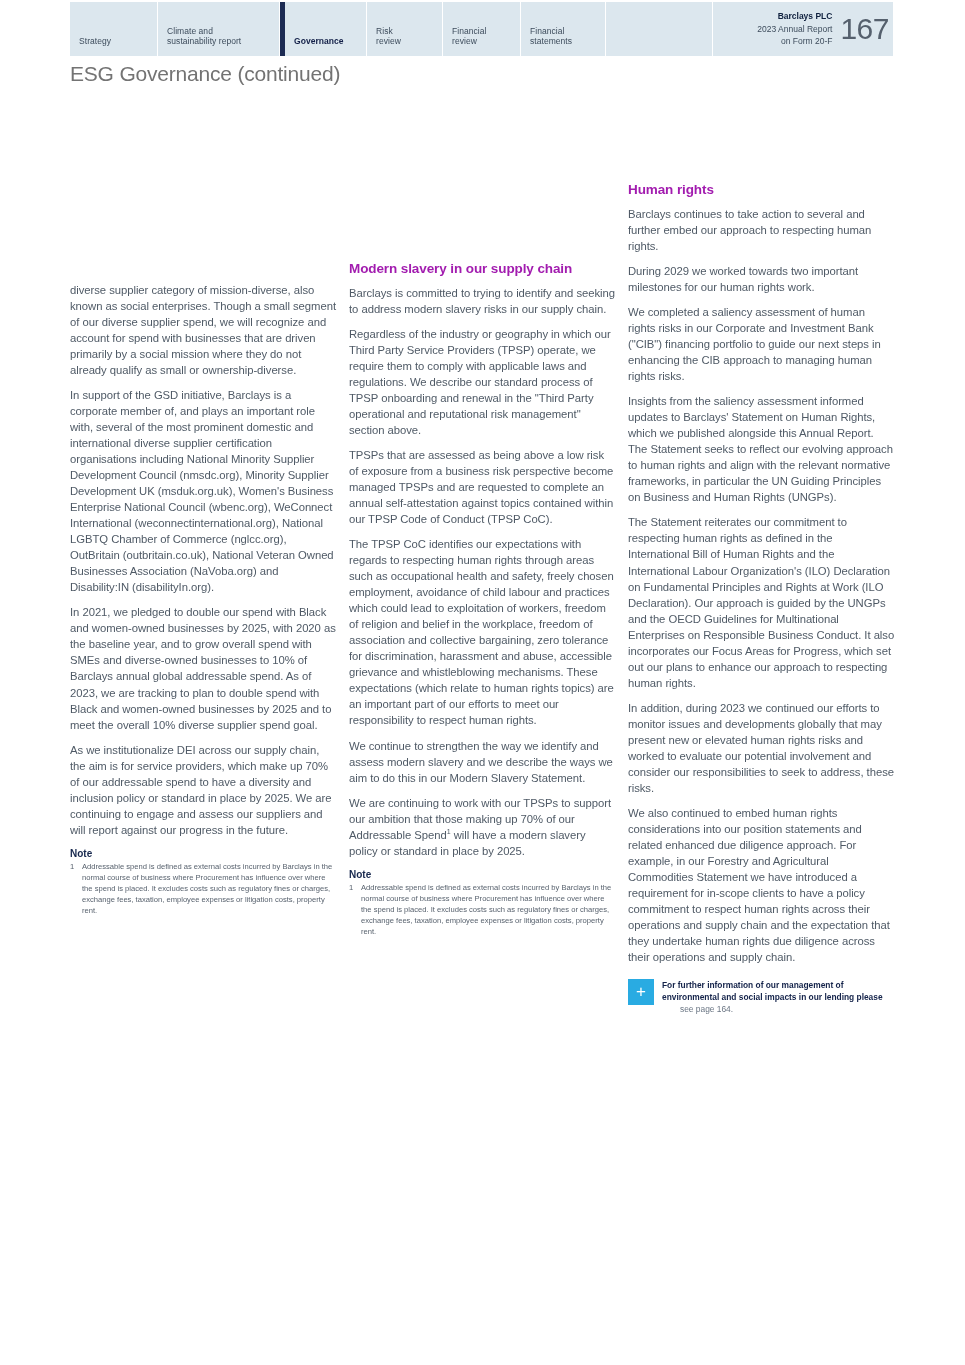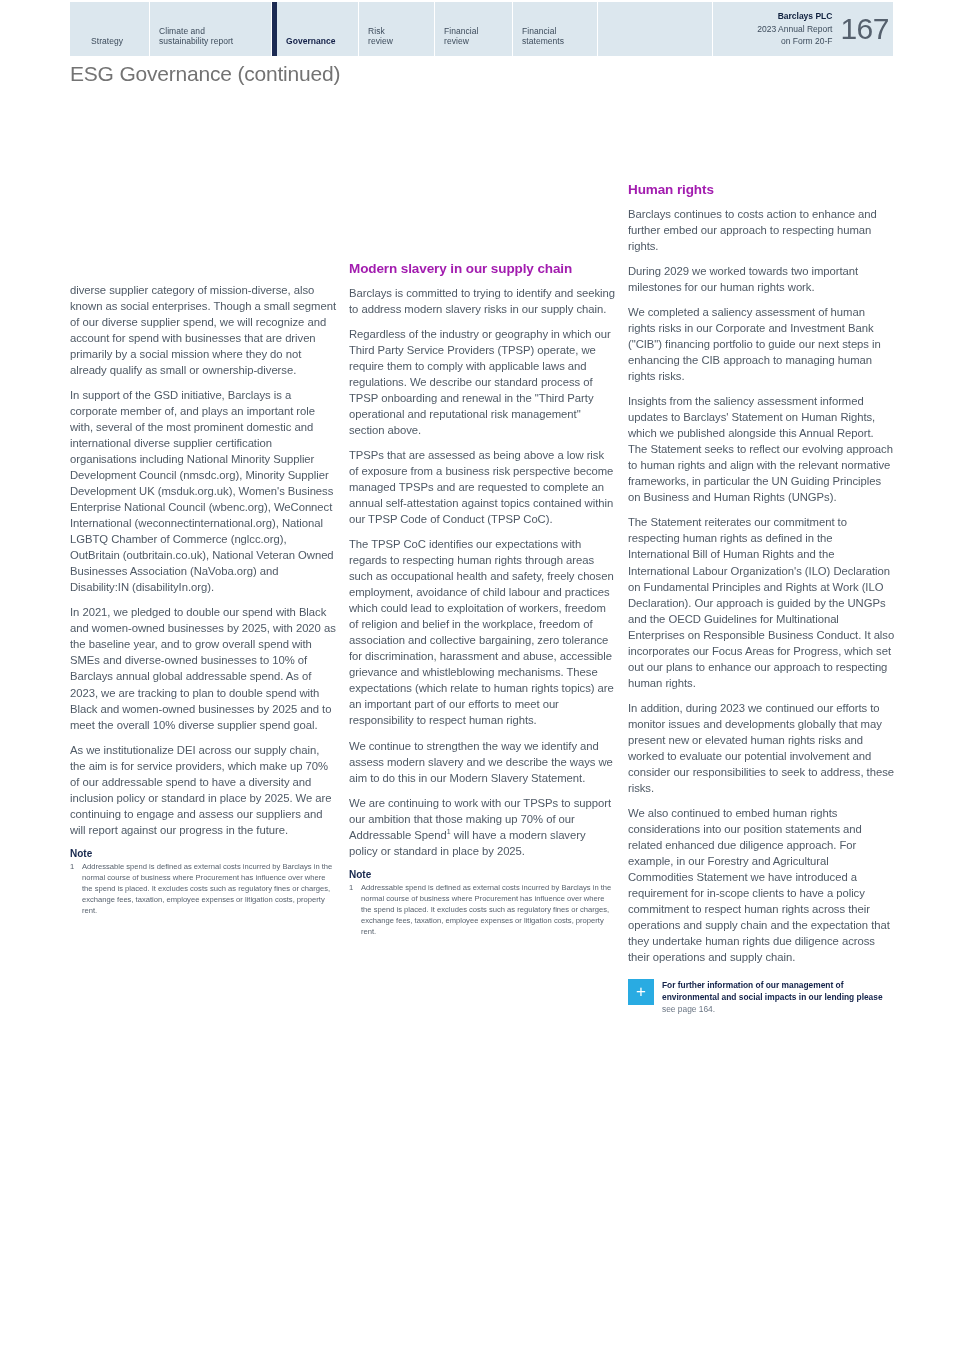--- a/index.html
+++ b/index.html
@@ -37,21 +37,21 @@
     align-items: flex-end;
     padding: 0 0 9px 9px;
     font-size: 8.5px;
     line-height: 1.25;
     color: #3d4c5c;
     letter-spacing: 0.05px;
     border-right: 1px solid #ffffff;
     white-space: pre-line;
   }
 
-  .nav-item.strategy   { width: 68px; margin-left: 12px; }
+  .nav-item.strategy   { width: 88px; }
   .nav-item.climate    { width: 122px; }
   .nav-item.governance { width: 87px; border-left: 5px solid #1c2b53; padding-left: 9px; }
   .nav-item.risk       { width: 76px; }
   .nav-item.finrev     { width: 78px; }
   .nav-item.finstat    { width: 85px; }
 
   .nav-item.governance .nav-label {
     color: #132048;
     font-weight: bold;
     font-size: 8.5px;
@@ -173,21 +173,21 @@
     flex-shrink: 0;
   }
 
   .callout-text {
     font-size: 8.4px;
     line-height: 1.4;
     color: #2d3b52;
     padding-top: 1px;
   }
   .callout-text .strong { font-weight: bold; color: #14234a; }
-  .callout-text .light  { font-weight: normal; color: #6b7684; }
+  .callout-text .light  { font-weight: normal; color: #6b7684; margin-left: 18px; }
 </style>
 </head>
 <body>
 
 <div class="page">
 
   <div class="nav-strip">
 
     <div class="nav-item strategy">
       <span class="nav-label">Strategy</span>
@@ -263,21 +263,21 @@
         <div class="note-title">Note</div>
         <div class="note-row">
           <span class="note-num">1</span>
           <span class="note-text">Addressable spend is defined as external costs incurred by Barclays in the normal course of business where Procurement has influence over where the spend is placed. It excludes costs such as regulatory fines or charges, exchange fees, taxation, employee expenses or litigation costs, property rent.</span>
         </div>
       </div>
     </div>
 
     <div class="col">
       <h2>Human rights</h2>
-      <p>Barclays continues to costs action to enhance and further embed our approach to respecting human rights.</p>
+      <p>Barclays continues to take action to several and further embed our approach to respecting human rights.</p>
       <p>During 2029 we worked towards two important milestones for our human rights work.</p>
       <p>We completed a saliency assessment of human rights risks in our Corporate and Investment Bank ("CIB") financing portfolio to guide our next steps in enhancing the CIB approach to managing human rights risks.</p>
       <p>Insights from the saliency assessment informed updates to  Barclays' Statement on Human Rights, which we published alongside this Annual Report. The Statement seeks to reflect our evolving approach to human rights and align with the relevant normative frameworks, in particular the UN Guiding Principles on Business and Human Rights (UNGPs).</p>
       <p>The Statement reiterates our commitment to respecting human rights as defined in the International Bill of Human Rights and  the International Labour Organization's (ILO) Declaration on Fundamental Principles and Rights at Work (ILO Declaration). Our approach is guided by the UNGPs and the OECD Guidelines for Multinational Enterprises on Responsible Business Conduct.  It also incorporates our Focus Areas for Progress, which set out our plans to enhance our approach to respecting human rights.</p>
       <p>In addition, during 2023 we continued our efforts to monitor issues and developments globally that may present new or elevated human rights risks and worked to evaluate our potential involvement and consider our responsibilities to seek to address, these risks.</p>
       <p>We also continued to embed human rights considerations into our position statements and related enhanced due diligence approach. For example, in our Forestry and Agricultural Commodities Statement we have introduced a requirement for in-scope clients to have a policy commitment to respect human rights across their operations and supply chain and the expectation that they undertake human rights due diligence across their operations and supply chain.</p>
 
       <div class="callout">
         <div class="callout-icon">+</div>
         <div class="callout-text">

